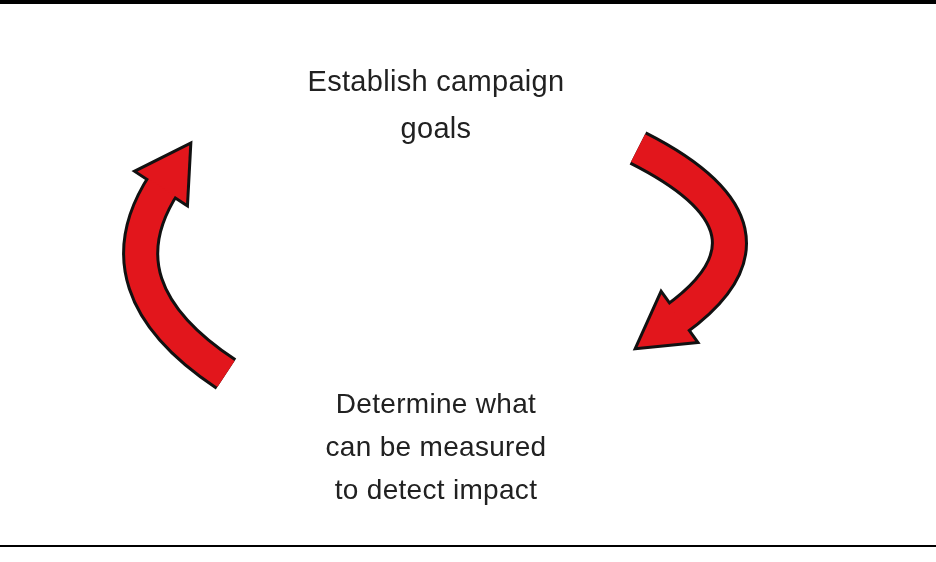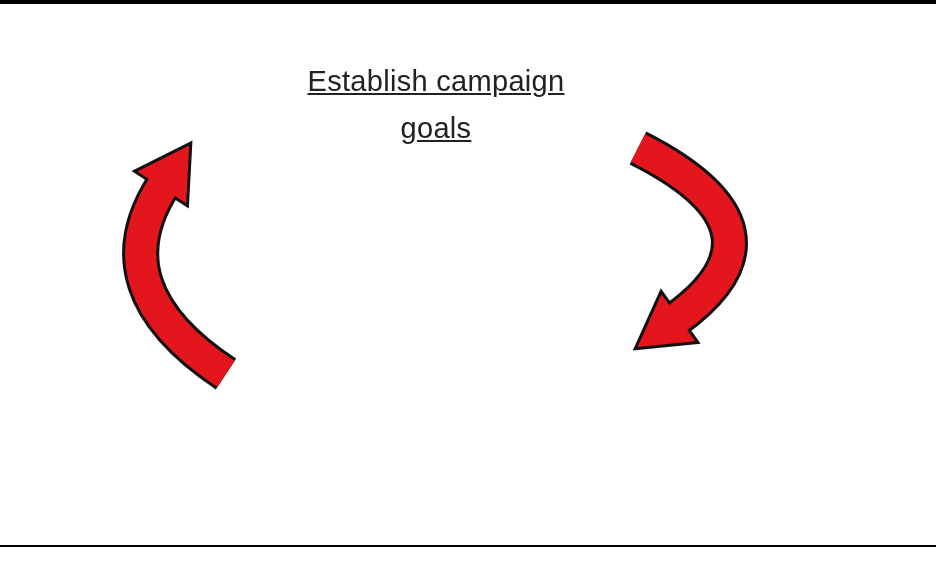--- a/index.html
+++ b/index.html
@@ -30,21 +30,20 @@
     text-align: center;
     white-space: pre-line;
     letter-spacing: 0.3px;
   }
   .step-label.top {
     left: 216px;
     top: 58px;
     width: 440px;
     font-size: 29px;
     line-height: 47px;
-    text-decoration: underline;
   }
   .step-label.bottom {
     left: 236px;
     top: 382px;
     width: 400px;
     font-size: 28px;
     line-height: 43px;
   }
 
   svg.arrow-layer {
@@ -94,16 +93,19 @@
     </g>
 
     <g>
       <path class="band-outline" d="M 638 148 Q 800 230 675 320"></path>
       <polygon class="head-outline" points="695.2,341.2 661.4,294.2 637.6,346.9"></polygon>
       <path class="band-fill" d="M 638 148 Q 800 230 675 320" stroke="#e2161c"></path>
       <polygon class="head-fill" points="695.2,341.2 661.4,294.2 637.6,346.9" fill="#e2161c"></polygon>
     </g>
   </svg>
 
+  <div class="step-label bottom">Determine what
+can be measured
+to detect impact</div>
 
   <div class="edge-rule bottom"></div>
 
 </div>
 
 </body></html>

